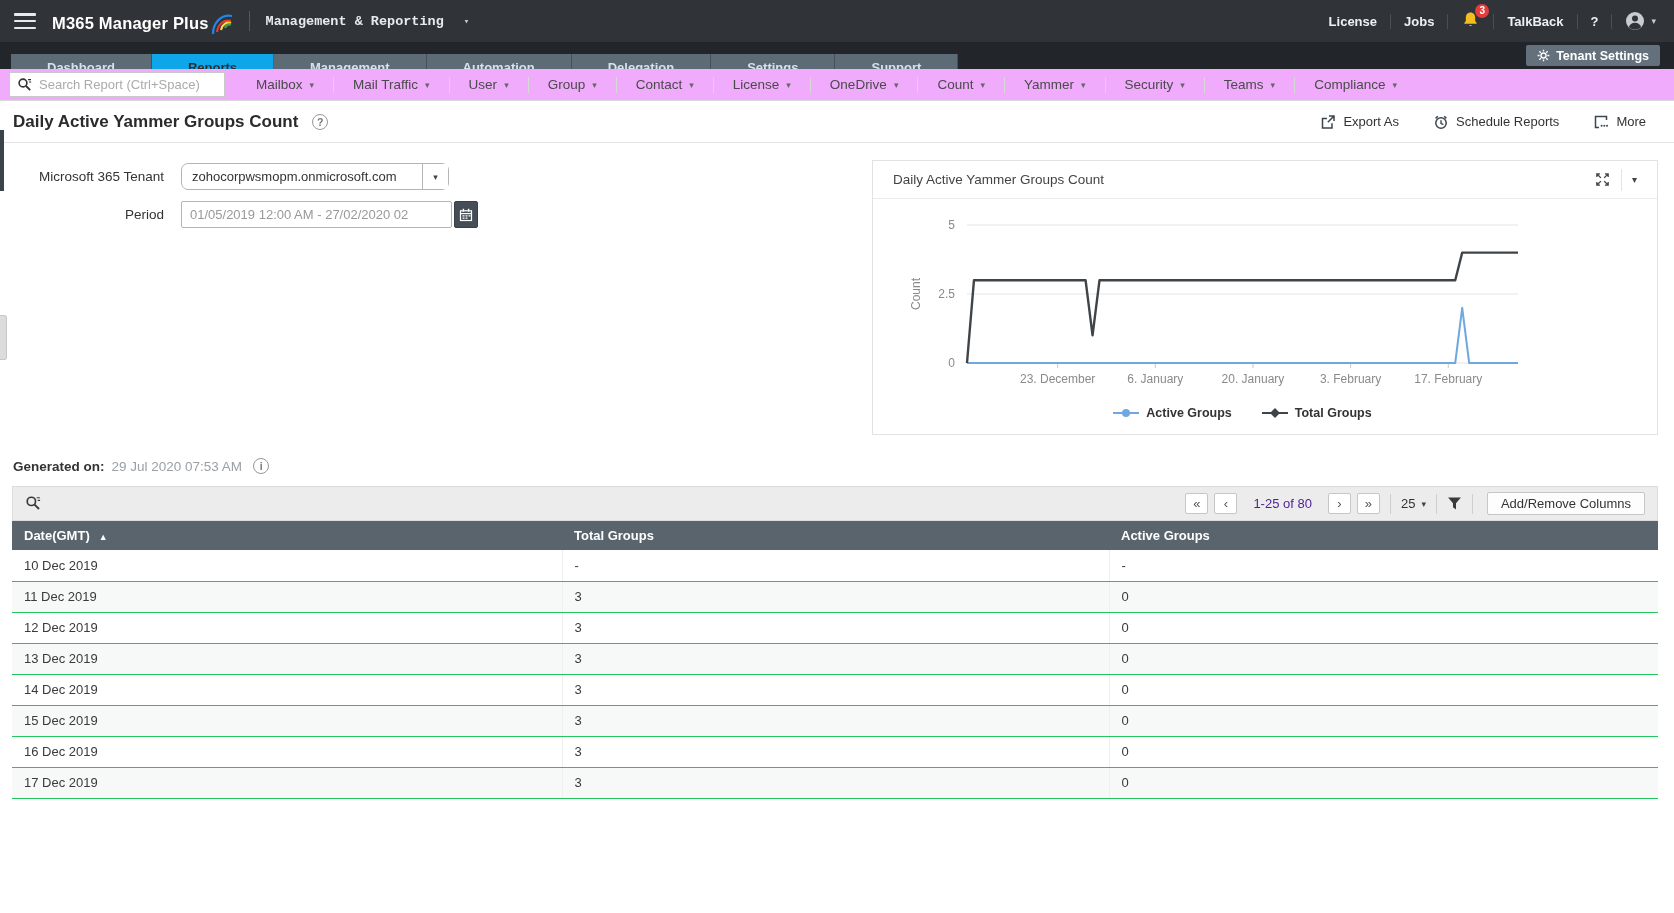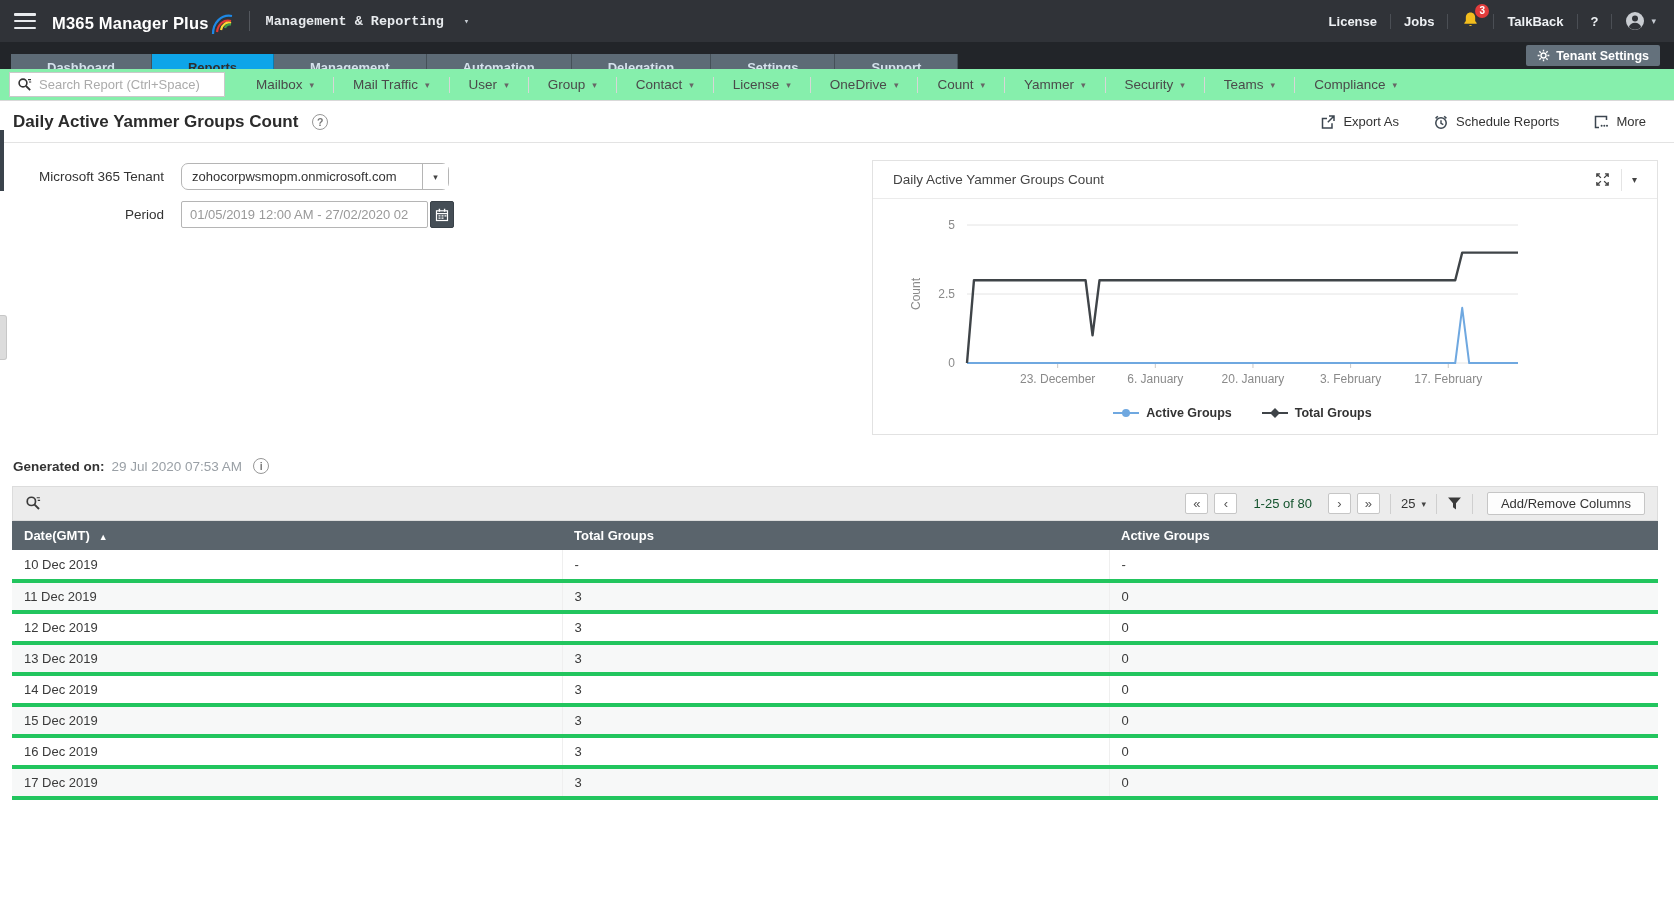--- a/index.html
+++ b/index.html
@@ -29,21 +29,21 @@
   .tabbar { position: absolute; left: 0; top: 42px; width: 100%; height: 27px; background: #222529; }
   .tabs-wrap { display: flex; height: 100%; padding-left: 11px; }
   .tab { height: 100%; display: flex; align-items: center; padding: 0 36px; background: #5d6b76; color: #d5e2ec;
     font-size: 13px; font-weight: 600; border-right: 1px solid rgba(0,0,0,.25); cursor: pointer; margin-top: 12px; }
   .tab.active { background: #0ea5e9; color: #2e2e2e; }
   .tenant-settings { position: absolute; right: 14px; top: 3px; height: 21px; display: flex; align-items: center; gap: 6px;
     background: #64717c; border: none; border-radius: 2px; color: #fff; font-size: 12.5px; font-weight: 600; padding: 0 11px;
     font-family: inherit; cursor: pointer; }
 
   
-  .searchrow { position: absolute; left: 0; top: 69px; width: 100%; height: 32px; background: #86efac;
+  .searchrow { position: absolute; left: 0; top: 69px; width: 100%; height: 32px; background: #f0abfc;
     border-bottom: 1px solid #d9d9d9; display: flex; align-items: center; padding: 0 9px; }
   .search-box { display: flex; align-items: center; width: 216px; height: 25px; border: 1px solid #c9c9c9; background: #fff;
     padding: 0 7px; gap: 6px; }
   .search-box input { border: none; outline: none; flex: 1; font-size: 13px; color: #444; font-family: inherit; min-width: 0; }
   .search-box input::placeholder { color: #ababab; }
   .categories { display: flex; align-items: center; margin-left: 12px; }
   .cat { display: flex; align-items: center; gap: 7px; padding: 0 19px; font-size: 13.5px; color: #4a4a4a; cursor: pointer; white-space: nowrap; }
   .cat .caret { color: #666; }
   .cat-sep { width: 1px; height: 16px; background: #d7d7d7; }
 
@@ -62,21 +62,21 @@
   .filter-form { position: absolute; left: 13px; top: 163px; width: 520px; }
   .form-row { display: flex; align-items: center; margin-bottom: 11px; }
   .form-label { width: 151px; text-align: right; margin-right: 17px; font-size: 13.5px; color: #333; }
   .select-box { display: flex; align-items: stretch; width: 268px; height: 27px; border: 1px solid #b5b5b5; border-radius: 7px;
     background: #fff; cursor: pointer; }
   .select-value { flex: 1; display: flex; align-items: center; padding: 0 10px; font-size: 13px; color: #333;
     white-space: nowrap; overflow: hidden; }
   .select-arrow { width: 26px; border-left: 1px solid #b5b5b5; display: flex; align-items: center; justify-content: center;
     font-size: 9px; color: #444; background: #fff; }
   .period-box { display: flex; align-items: center; }
-  .period-input { width: 247px; height: 27px; border: 1px solid #b5b5b5; border-radius: 2px; background: #fff;
+  .period-input { width: 271px; height: 27px; border: 1px solid #b5b5b5; border-radius: 2px; background: #fff;
     font-size: 13px; color: #999; padding: 0 8px; font-family: inherit; }
   .cal-btn { width: 24px; height: 27px; margin-left: 2px; background: #454e56; border: 1px solid #394148; border-radius: 2px;
     display: flex; align-items: center; justify-content: center; cursor: pointer; }
 
   
   .edge-dark { position: absolute; left: 0; top: 130px; width: 4px; height: 61px; background: #3a434c; }
   .edge-thumb { position: absolute; left: 0; top: 315px; width: 7px; height: 45px; background: #dcdcdc;
     border: 1px solid #c7c7c7; border-left: none; border-radius: 0 3px 3px 0; }
 
   
@@ -102,35 +102,35 @@
   .generated .g-label { font-size: 13.5px; font-weight: bold; color: #333; }
   .generated .g-value { font-size: 13.5px; color: #9aa0a6; }
   .generated .circle-ic { margin-left: 4px; }
 
   
   .tbl-toolbar { position: absolute; left: 12px; top: 486px; width: 1646px; height: 35px; background: #ececec;
     border: 1px solid #dcdcdc; display: flex; align-items: center; padding: 0 12px; }
   .tbl-toolbar .spacer { flex: 1; }
   .pg-btn { width: 23px; height: 21px; background: #fff; border: 1px solid #c6c6c6; border-radius: 2px; color: #555;
     font-size: 13px; line-height: 1; cursor: pointer; display: flex; align-items: center; justify-content: center; font-family: inherit; }
-  .pg-range { font-size: 13px; color: #14532d; margin: 0 10px; }
+  .pg-range { font-size: 13px; color: #4c1d95; margin: 0 10px; }
   .tb-sep { width: 1px; height: 20px; background: #cfcfcf; margin: 0 10px; }
   .page-size { display: flex; align-items: center; gap: 6px; font-size: 13px; color: #333; cursor: pointer; background: none; border: none; font-family: inherit; }
   .filter-btn { background: none; border: none; cursor: pointer; display: flex; color: #3a3a3a; }
   .add-remove { height: 23px; background: #fdfdfd; border: 1px solid #c6c6c6; border-radius: 2px; font-size: 13px;
     color: #333; padding: 0 13px; margin-left: 4px; cursor: pointer; font-family: inherit; }
   .pg-group { display: flex; align-items: center; gap: 6px; }
 
   
   .report-table { position: absolute; left: 12px; top: 521px; width: 1646px; border-collapse: collapse; table-layout: fixed; }
   .report-table th { background: #5a646c; color: #fff; font-size: 13px; font-weight: 600; text-align: left;
     height: 29px; padding: 0 0 0 12px; }
   .report-table th .sort { font-size: 9px; margin-left: 9px; color: #fff; }
   .report-table td { height: 31px; font-size: 13px; color: #3a3a3a; padding: 0 0 0 12px;
-    border-bottom: 4px solid #22c55e; border-right: 1px solid #efefef; }
+    border-bottom: 1px solid #22c55e; border-right: 1px solid #efefef; }
   .report-table td:last-child { border-right: none; }
   .report-table tr:nth-child(even) td { background: #f7f8f8; }
 </style>
 </head>
 <body>
 
 <div class="page">
 
   <header class="topbar">
     <button class="hamburger">

